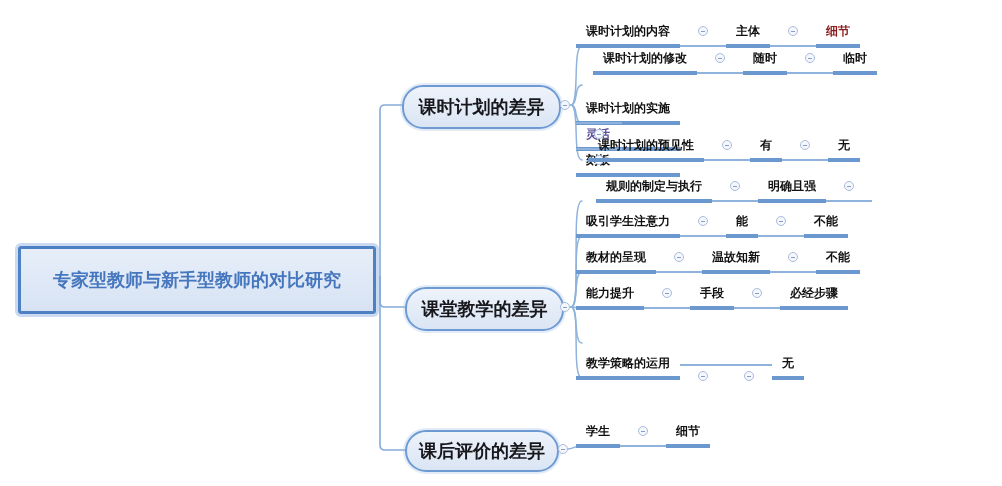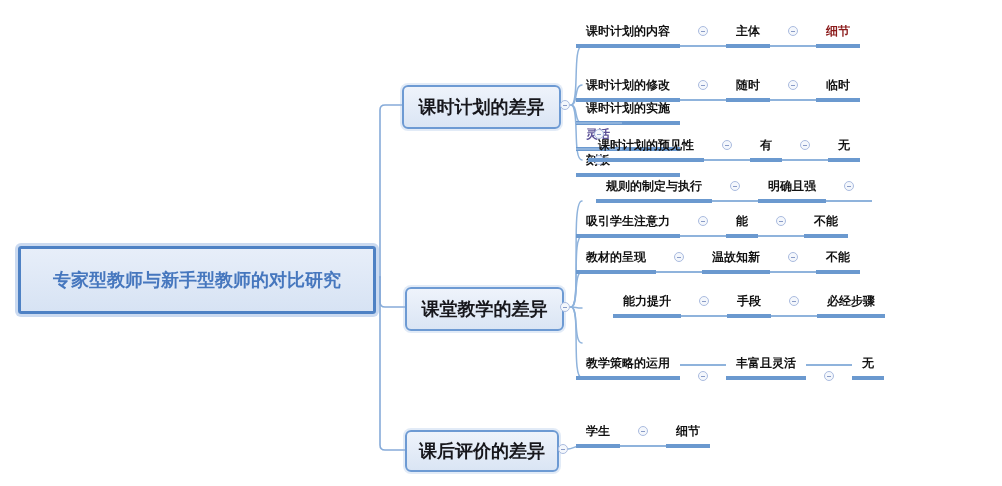--- a/index.html
+++ b/index.html
@@ -5,21 +5,21 @@
   html,body{margin:0;padding:0;background:#fff;}
   #canvas{
     position:relative;width:1002px;height:486px;background:#ffffff;overflow:hidden;
     font-family:"Liberation Sans","DejaVu Sans",sans-serif;
   }
   svg.lines{position:absolute;left:0;top:0;width:1002px;height:486px;pointer-events:none;}
 
   
   .box{
     position:absolute;display:flex;align-items:center;justify-content:center;
-    border:2px solid #6d9ad3;border-radius:6px;
+    border:2px solid #6d9ad3;border-radius:21px;
     background:linear-gradient(#eef3fb,#dae5f4);
     box-shadow:0 0 0 2px rgba(160,190,230,.30);
     font-weight:bold;font-size:18px;color:#17171c;white-space:nowrap;
   }
   .box.root{
     border:3px solid #4e81c4;border-radius:3px;
     background:linear-gradient(#e7eef9,#d7e3f4);
     box-shadow:0 0 0 3px #cbdaf0;
     color:#4677be;
   }
@@ -103,21 +103,21 @@
     <span class="titem">课时计划的内容</span>
     <span class="gap">
         <span class="c"></span>
       </span>
     <span class="titem">主体</span>
     <span class="gap">
         <span class="c"></span>
       </span>
     <span class="titem red">细节</span>
   </div>
-  <div class="row" style="left:576px;top:76px;">
+  <div class="row" style="left:576px;top:49px;padding-left:17px;">
     <span class="titem">课时计划的修改</span>
     <span class="gap">
         <span class="c"></span>
       </span>
     <span class="titem">随时</span>
     <span class="gap">
         <span class="c"></span>
       </span>
     <span class="titem">临时</span>
   </div>
@@ -169,37 +169,36 @@
     <span class="titem">教材的呈现</span>
     <span class="gap">
         <span class="c"></span>
       </span>
     <span class="titem">温故知新</span>
     <span class="gap">
         <span class="c"></span>
       </span>
     <span class="titem">不能</span>
   </div>
-  <div class="row" style="left:576px;top:292px;margin-left:37px;">
+  <div class="row" style="left:576px;top:284px;">
     <span class="titem">能力提升</span>
     <span class="gap">
         <span class="c"></span>
       </span>
     <span class="titem">手段</span>
     <span class="gap">
         <span class="c"></span>
       </span>
     <span class="titem">必经步骤</span>
   </div>
   <div class="row" style="left:576px;top:354px;align-items:center;">
     <span class="titem">教学策略的运用</span>
     <span class="gap">
         <span class="c"></span>
       </span>
-    <span class="titem">丰富且灵活</span>
     <span class="gap">
         <span class="c"></span>
       </span>
     <span class="titem">无</span>
   </div>
 
   <div class="row" style="left:576px;top:422px;">
     <span class="titem">学生</span>
     <span class="gap">
         <span class="c"></span>

